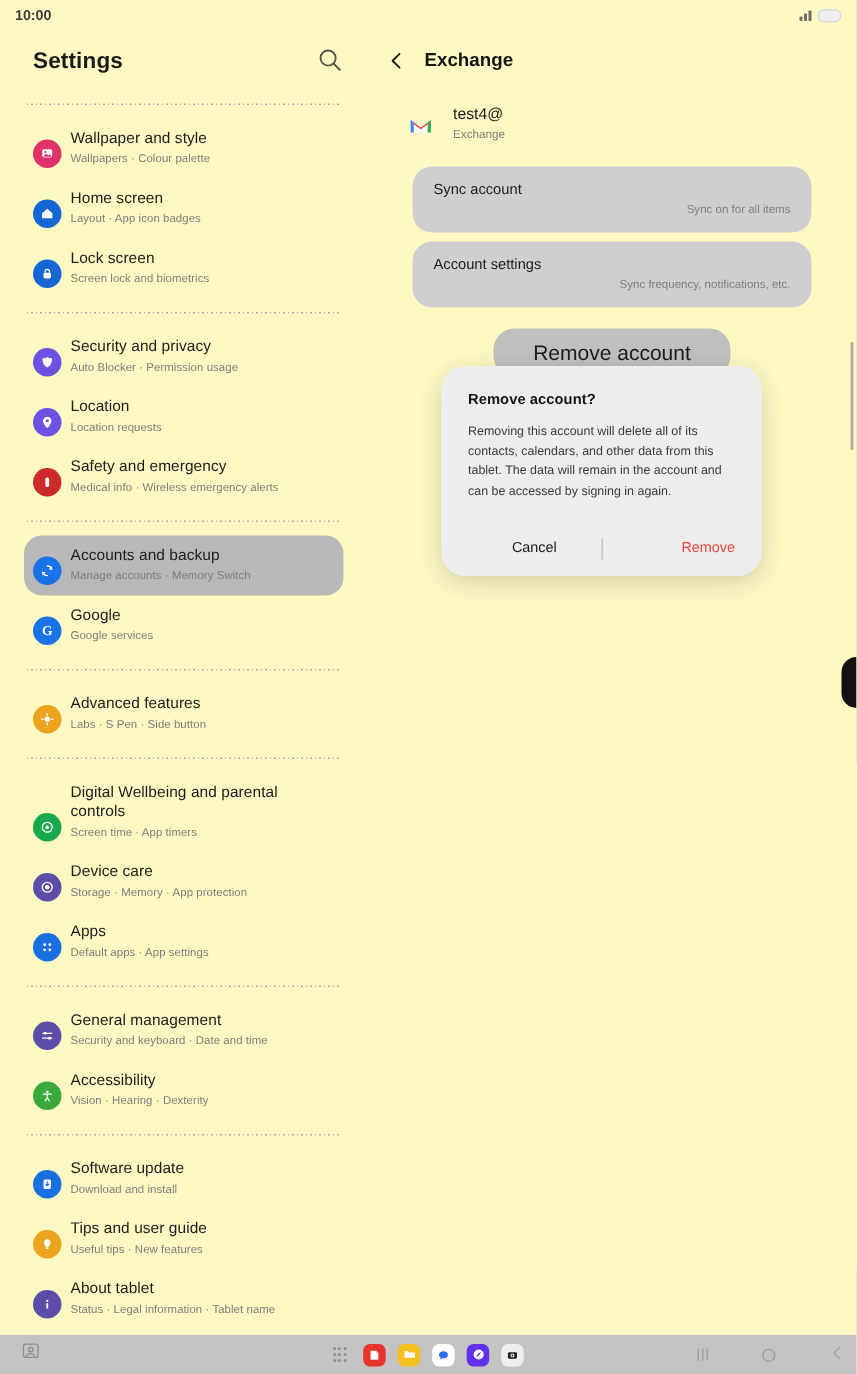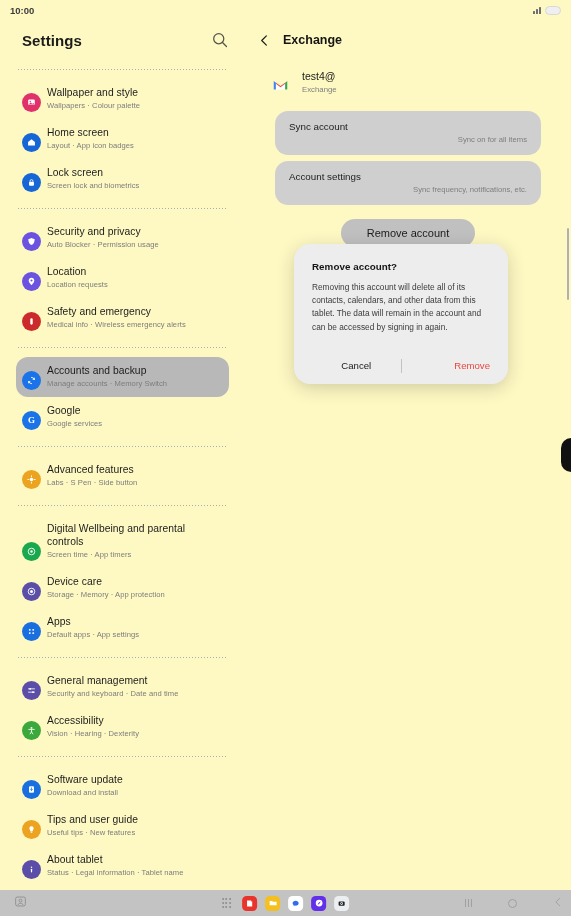--- a/index.html
+++ b/index.html
@@ -86,21 +86,21 @@
   .card {
     margin:6px 30px; background:#cfcfcf; border-radius:13px;
     padding:9px 14px;
   }
   .card-t1 { font-size:9.8px; color:#1c1c1c; line-height:13px;}
   .card-t2 { font-size:7.7px; color:#7e7e7e; line-height:12px; margin-top:1px;text-align:right;}
 
   .remove-btn-wrap { display:flex; justify-content:center; margin-top:14px; }
   .remove-btn {
     background:#c0c0c0; border:none; border-radius:14px;
-    padding:8px 26px; font-size:11px; color:#1c1c1c;
+    padding:8px 26px; font-size:14px; color:#1c1c1c;
     font-family:inherit; cursor:pointer;
   }
 
   
   .scroll-ind {
     position:absolute; right:2px; top:228px; width:2px; height:72px;
     background:#b0b0b0; border-radius:2px;
   }
   
   .edge-handle {

